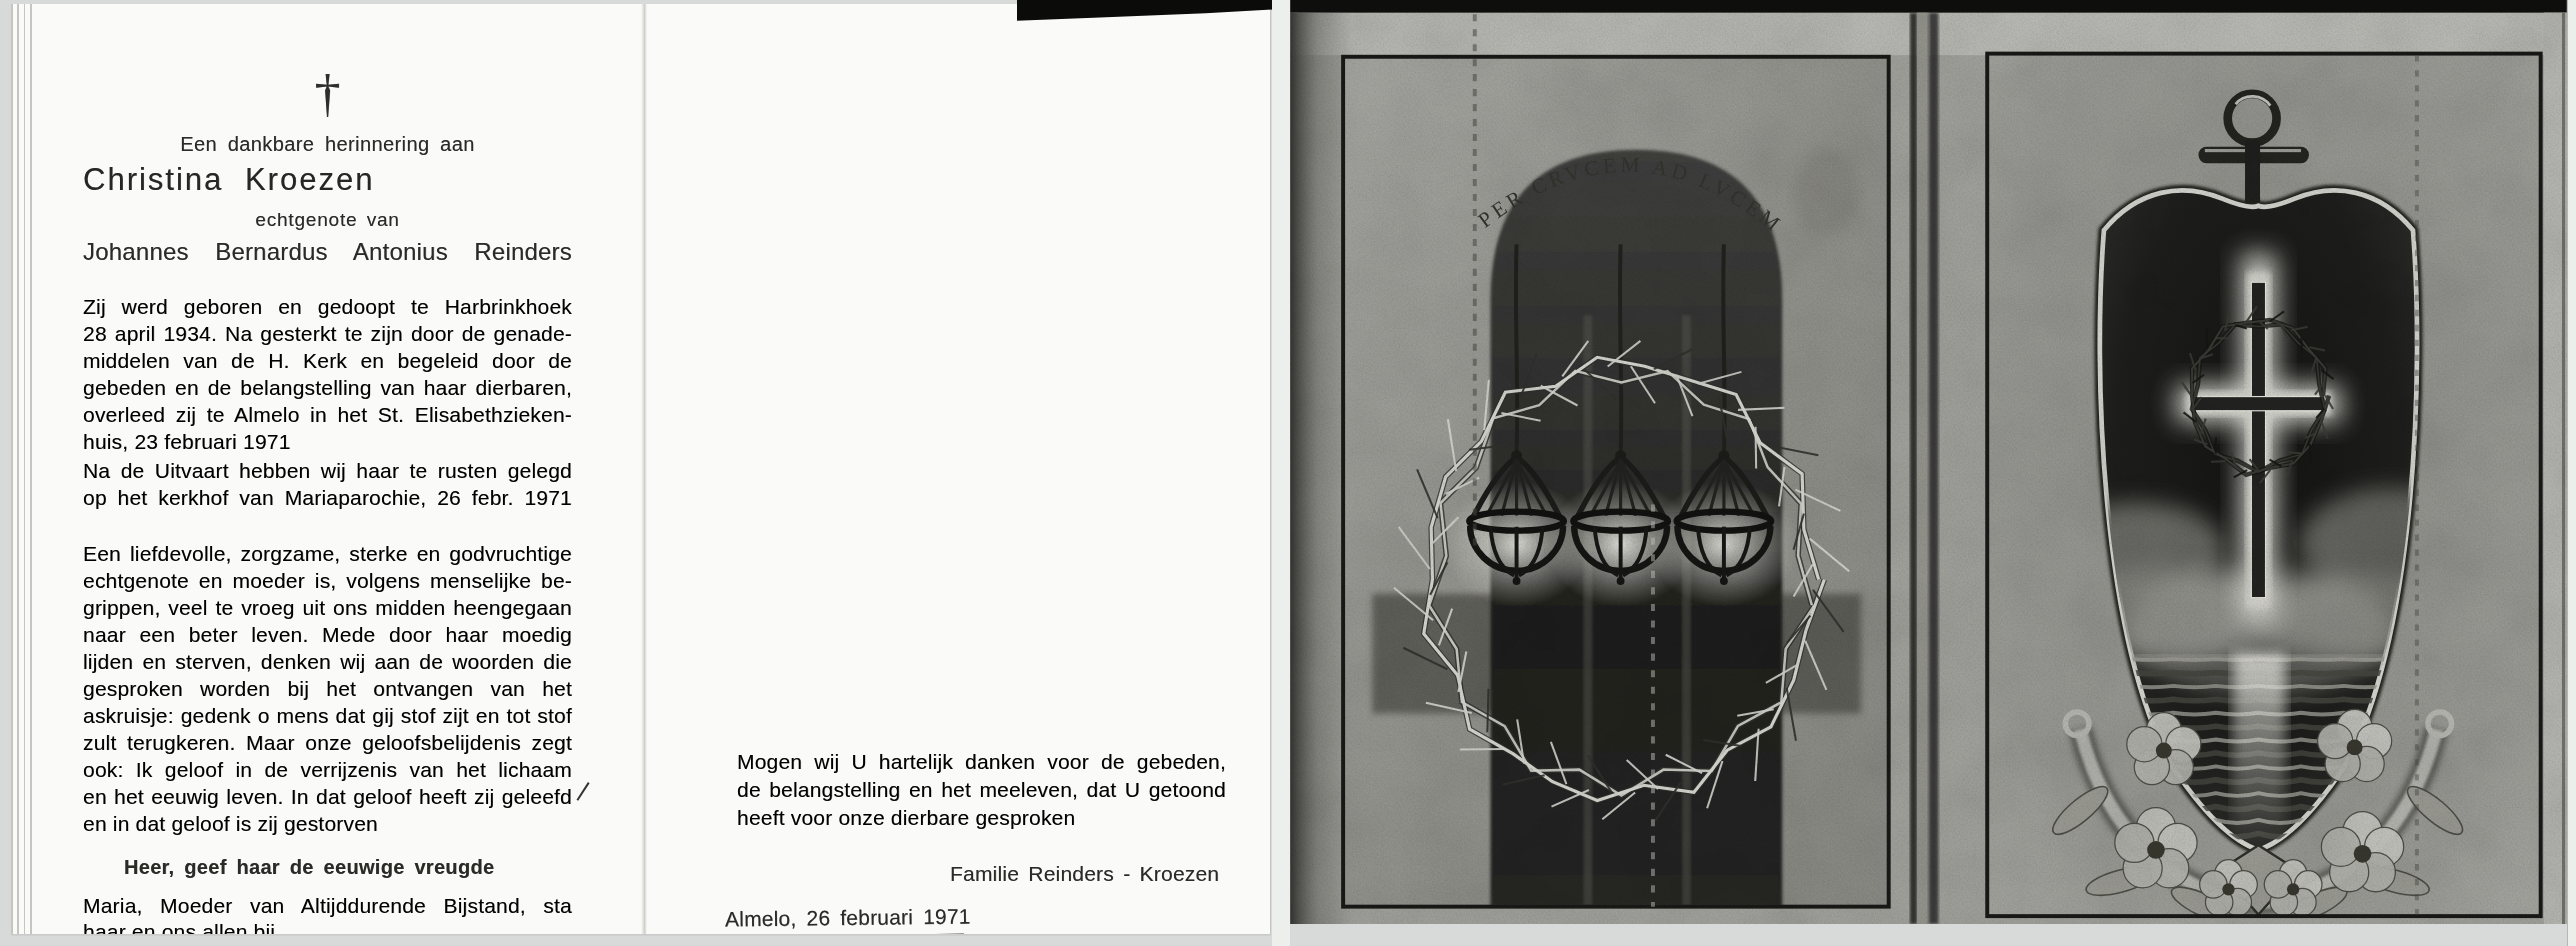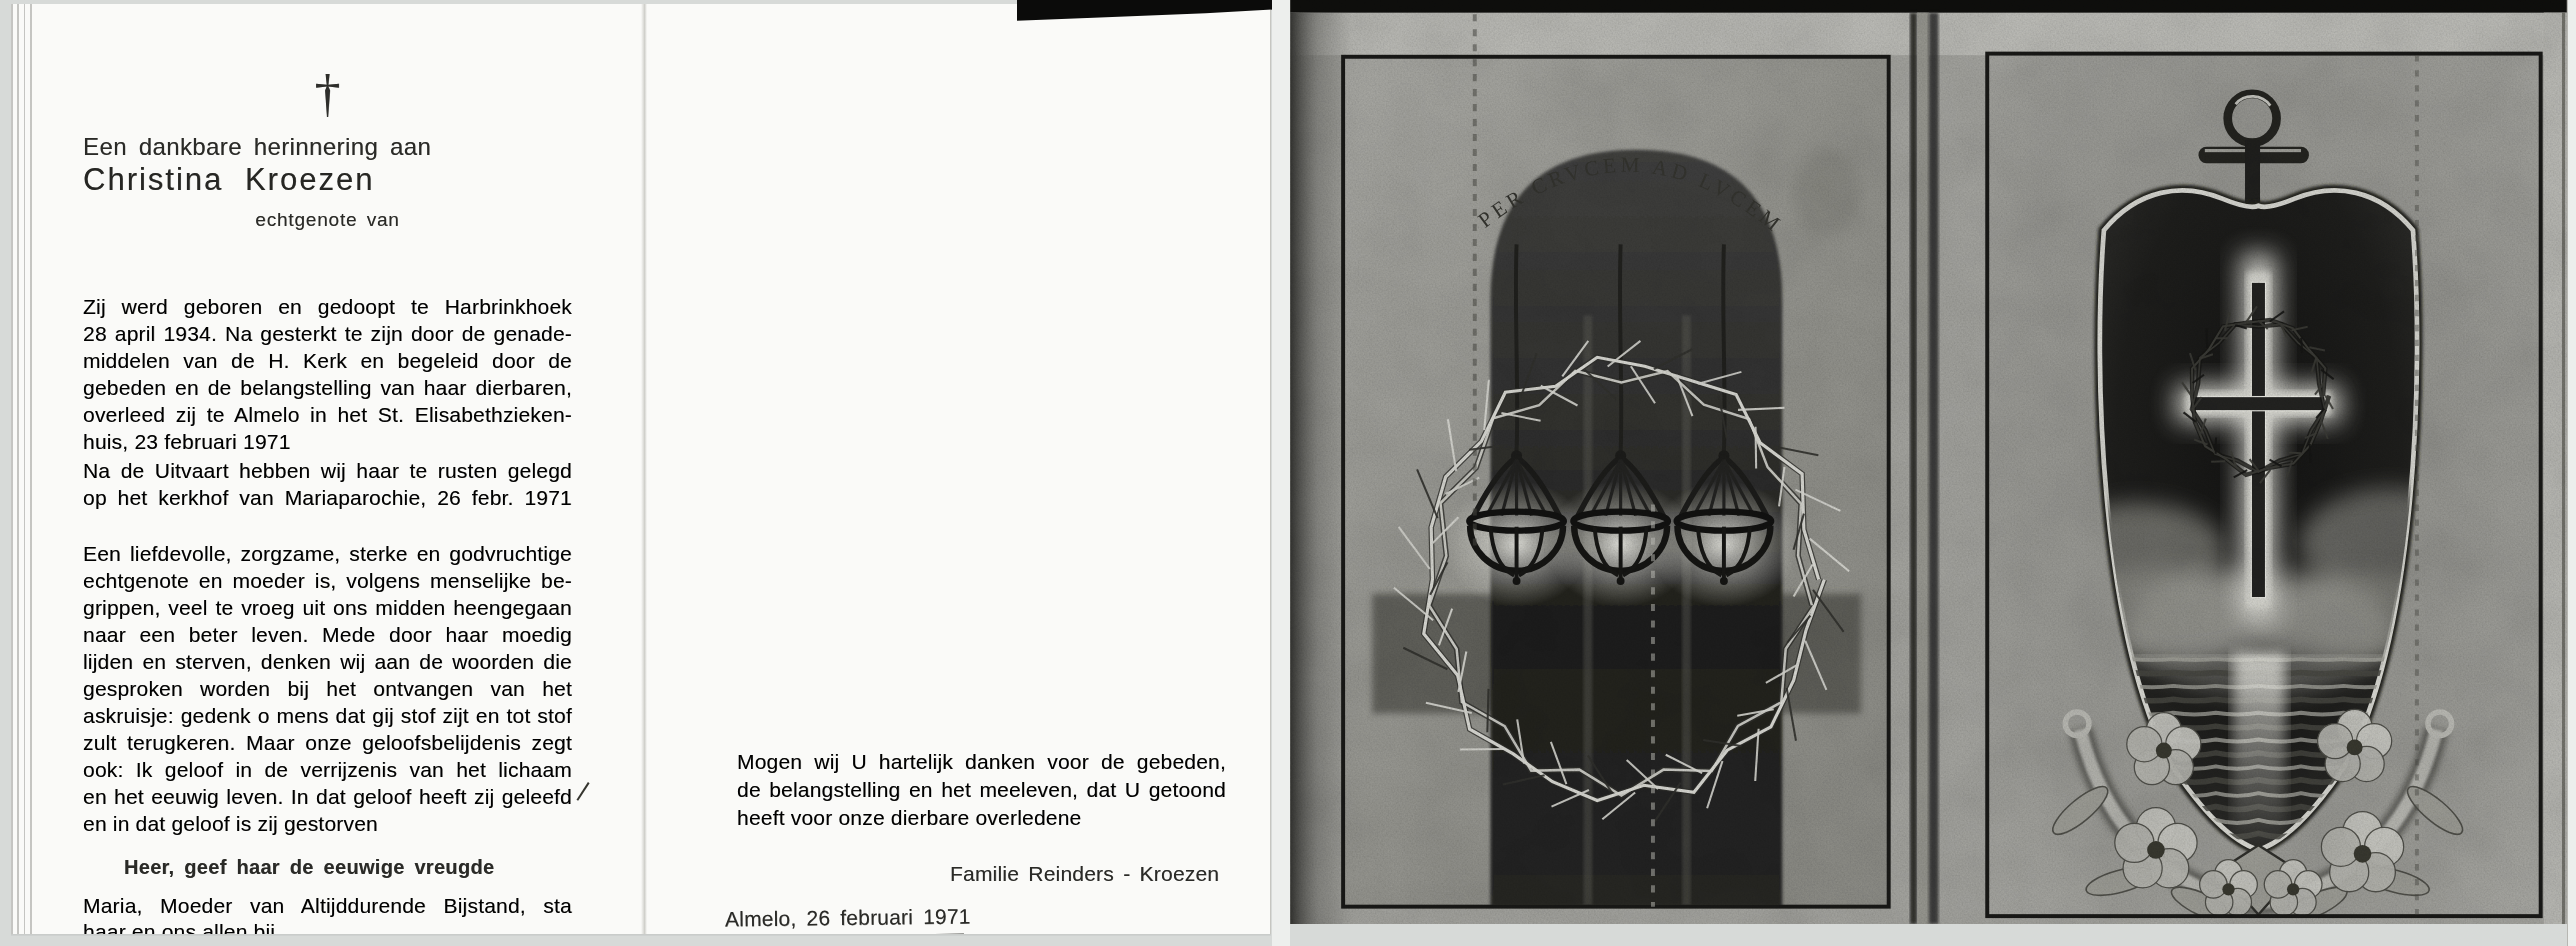--- a/index.html
+++ b/index.html
@@ -10,21 +10,21 @@
     background:linear-gradient(90deg,#ececе8 0px,#f4f4f0 20.5px,#fafaf7 55px,#fbfbf9 55%,#fafaf7 92%,#f1f1ed 100%);
     background-color:#fafaf8;
     border-right:1.6px solid #c6c6c1;box-shadow:0 1.6px 0 #c9ccca;}
   .creases{position:absolute;left:0;top:0;width:20.5px;height:100%;
     background:repeating-linear-gradient(90deg,rgba(110,110,105,.38) 0 1.6px,rgba(0,0,0,0) 1.6px 6.3px);}
   .fold{position:absolute;left:630px;top:0;width:6.3px;height:100%;
     background:linear-gradient(90deg,rgba(0,0,0,0),#dededa 40%,#cfcfca 60%,rgba(0,0,0,0));}
   .txt{position:absolute;color:#2a2a27;text-shadow:0.3px 0.3px 0 rgba(35,35,32,.45);}
   .blk{left:72px;width:489px;}
   .cross-sym{top:60px;text-align:center;font-family:"Liberation Serif",serif;font-size:52px;color:#2e2e2b;}
-  .intro{top:129px;font-size:24px;text-align:left;letter-spacing:0.4px;word-spacing:4.7px;}
+  .intro{top:129px;font-size:20px;text-align:center;letter-spacing:0.4px;word-spacing:4.7px;}
   .bigname{top:158px;font-size:31px;text-align:left;letter-spacing:2px;word-spacing:11px;color:#262623;}
   .spouse{top:205px;font-size:19px;text-align:center;letter-spacing:0.8px;word-spacing:3.2px;}
   .sname{top:234px;font-size:24px;text-align:justify;text-align-last:justify;letter-spacing:0.2px;}
   .para{position:absolute;left:72px;width:489px;font-size:21px;line-height:27px;color:#000000;}
   .para div{text-align:justify;text-align-last:justify;letter-spacing:0.2px;text-shadow:0.3px 0.3px 0 rgba(35,35,32,.45);}
   .para div.last{text-align-last:left;}
   .p1{top:289px;} .p2{top:453px;} .p3{top:536px;}
   .prayer{left:113px;top:852px;font-size:20px;letter-spacing:0.3px;word-spacing:4px;font-weight:bold;}
   .maria{top:889px;line-height:26px;}
   .penmark{position:absolute;left:571px;top:777px;width:2.4px;height:21px;background:#35352f;transform:rotate(33deg);}
@@ -47,20 +47,21 @@
 <div class="canvas">
 
   <div class="sheet-left">
     <div class="creases"></div>
     <div class="fold"></div>
 
     <div class="txt blk cross-sym">†</div>
     <div class="txt blk intro">Een dankbare herinnering aan</div>
     <div class="txt blk bigname">Christina Kroezen</div>
     <div class="txt blk spouse">echtgenote van</div>
+    <div class="txt blk sname">Johannes Bernardus Antonius Reinders</div>
 
     <div class="para p1">
       <div>Zij werd geboren en gedoopt te Harbrinkhoek</div>
       <div>28 april 1934. Na gesterkt te zijn door de genade-</div>
       <div>middelen van de H. Kerk en begeleid door de</div>
       <div>gebeden en de belangstelling van haar dierbaren,</div>
       <div>overleed zij te Almelo in het St. Elisabethzieken-</div>
       <div class="last">huis, 23 februari 1971</div>
     </div>
 
@@ -88,21 +89,21 @@
     <div class="para maria">
       <div>Maria, Moeder van Altijddurende Bijstand, sta</div>
       <div class="last">haar en ons allen bij</div>
     </div>
 
     <div class="penmark"></div>
 
     <div class="para thanks" style="left:714px;top:744px;">
       <div>Mogen wij U hartelijk danken voor de gebeden,</div>
       <div>de belangstelling en het meeleven, dat U getoond</div>
-      <div class="last">heeft voor onze dierbare overledene</div>
+      <div class="last">heeft voor onze dierbare gesproken</div>
     </div>
     <div class="txt sig">Familie Reinders - Kroezen</div>
     <div class="txt date">Almelo, 26 februari 1971</div>
     <div class="date-ul"></div>
   </div>
 
   <div class="blackbar"></div>
   <div class="gapstrip"></div>
 
   <div class="sheet-photo">

